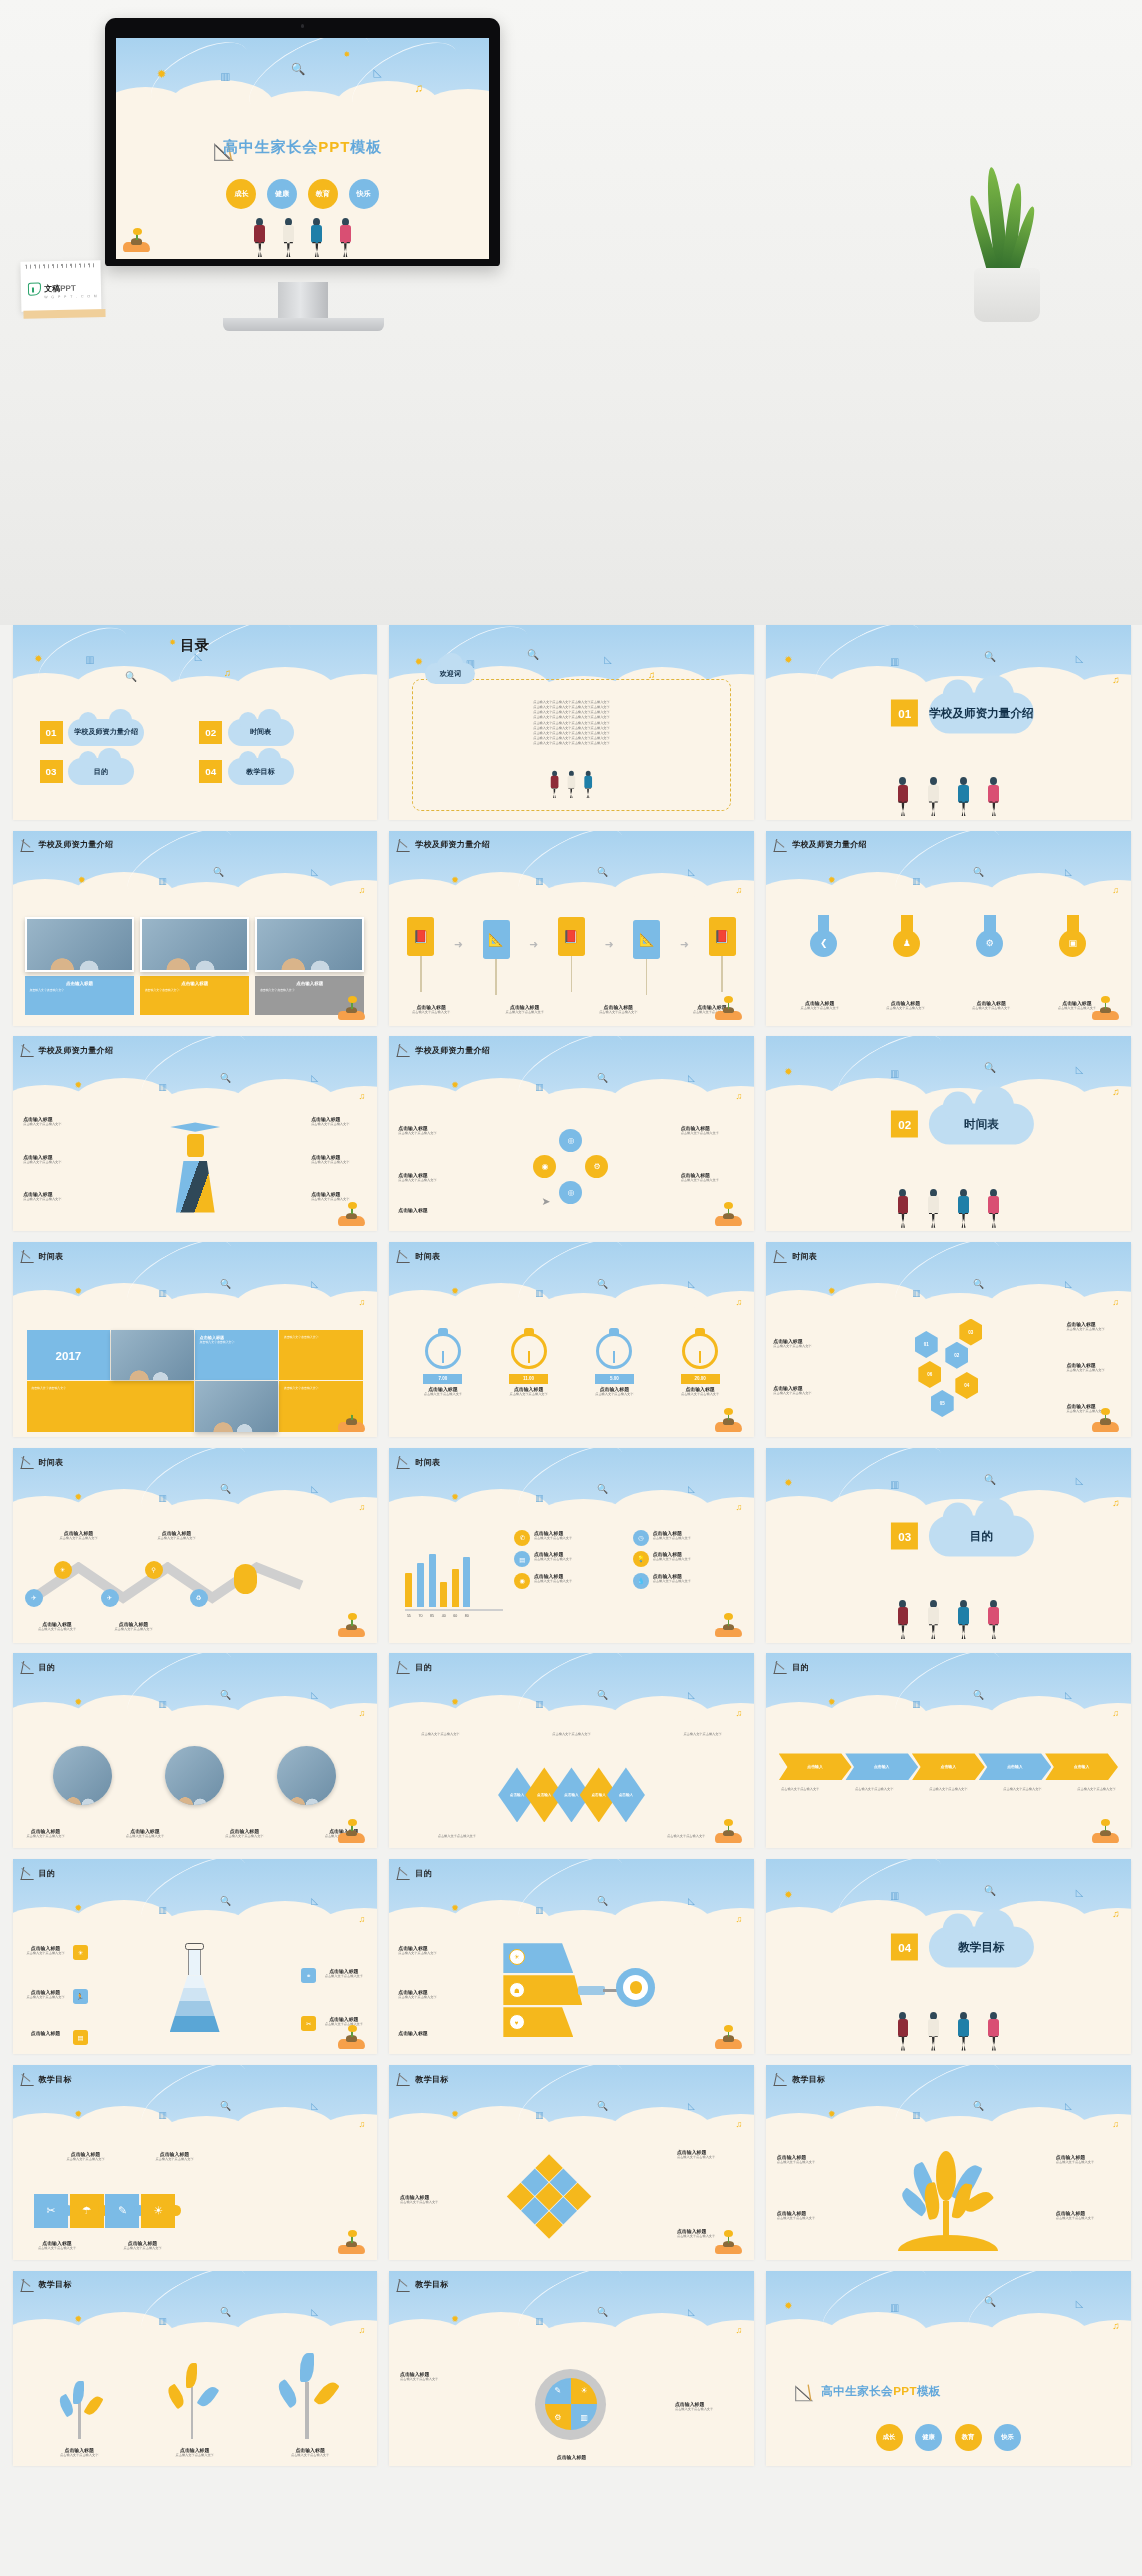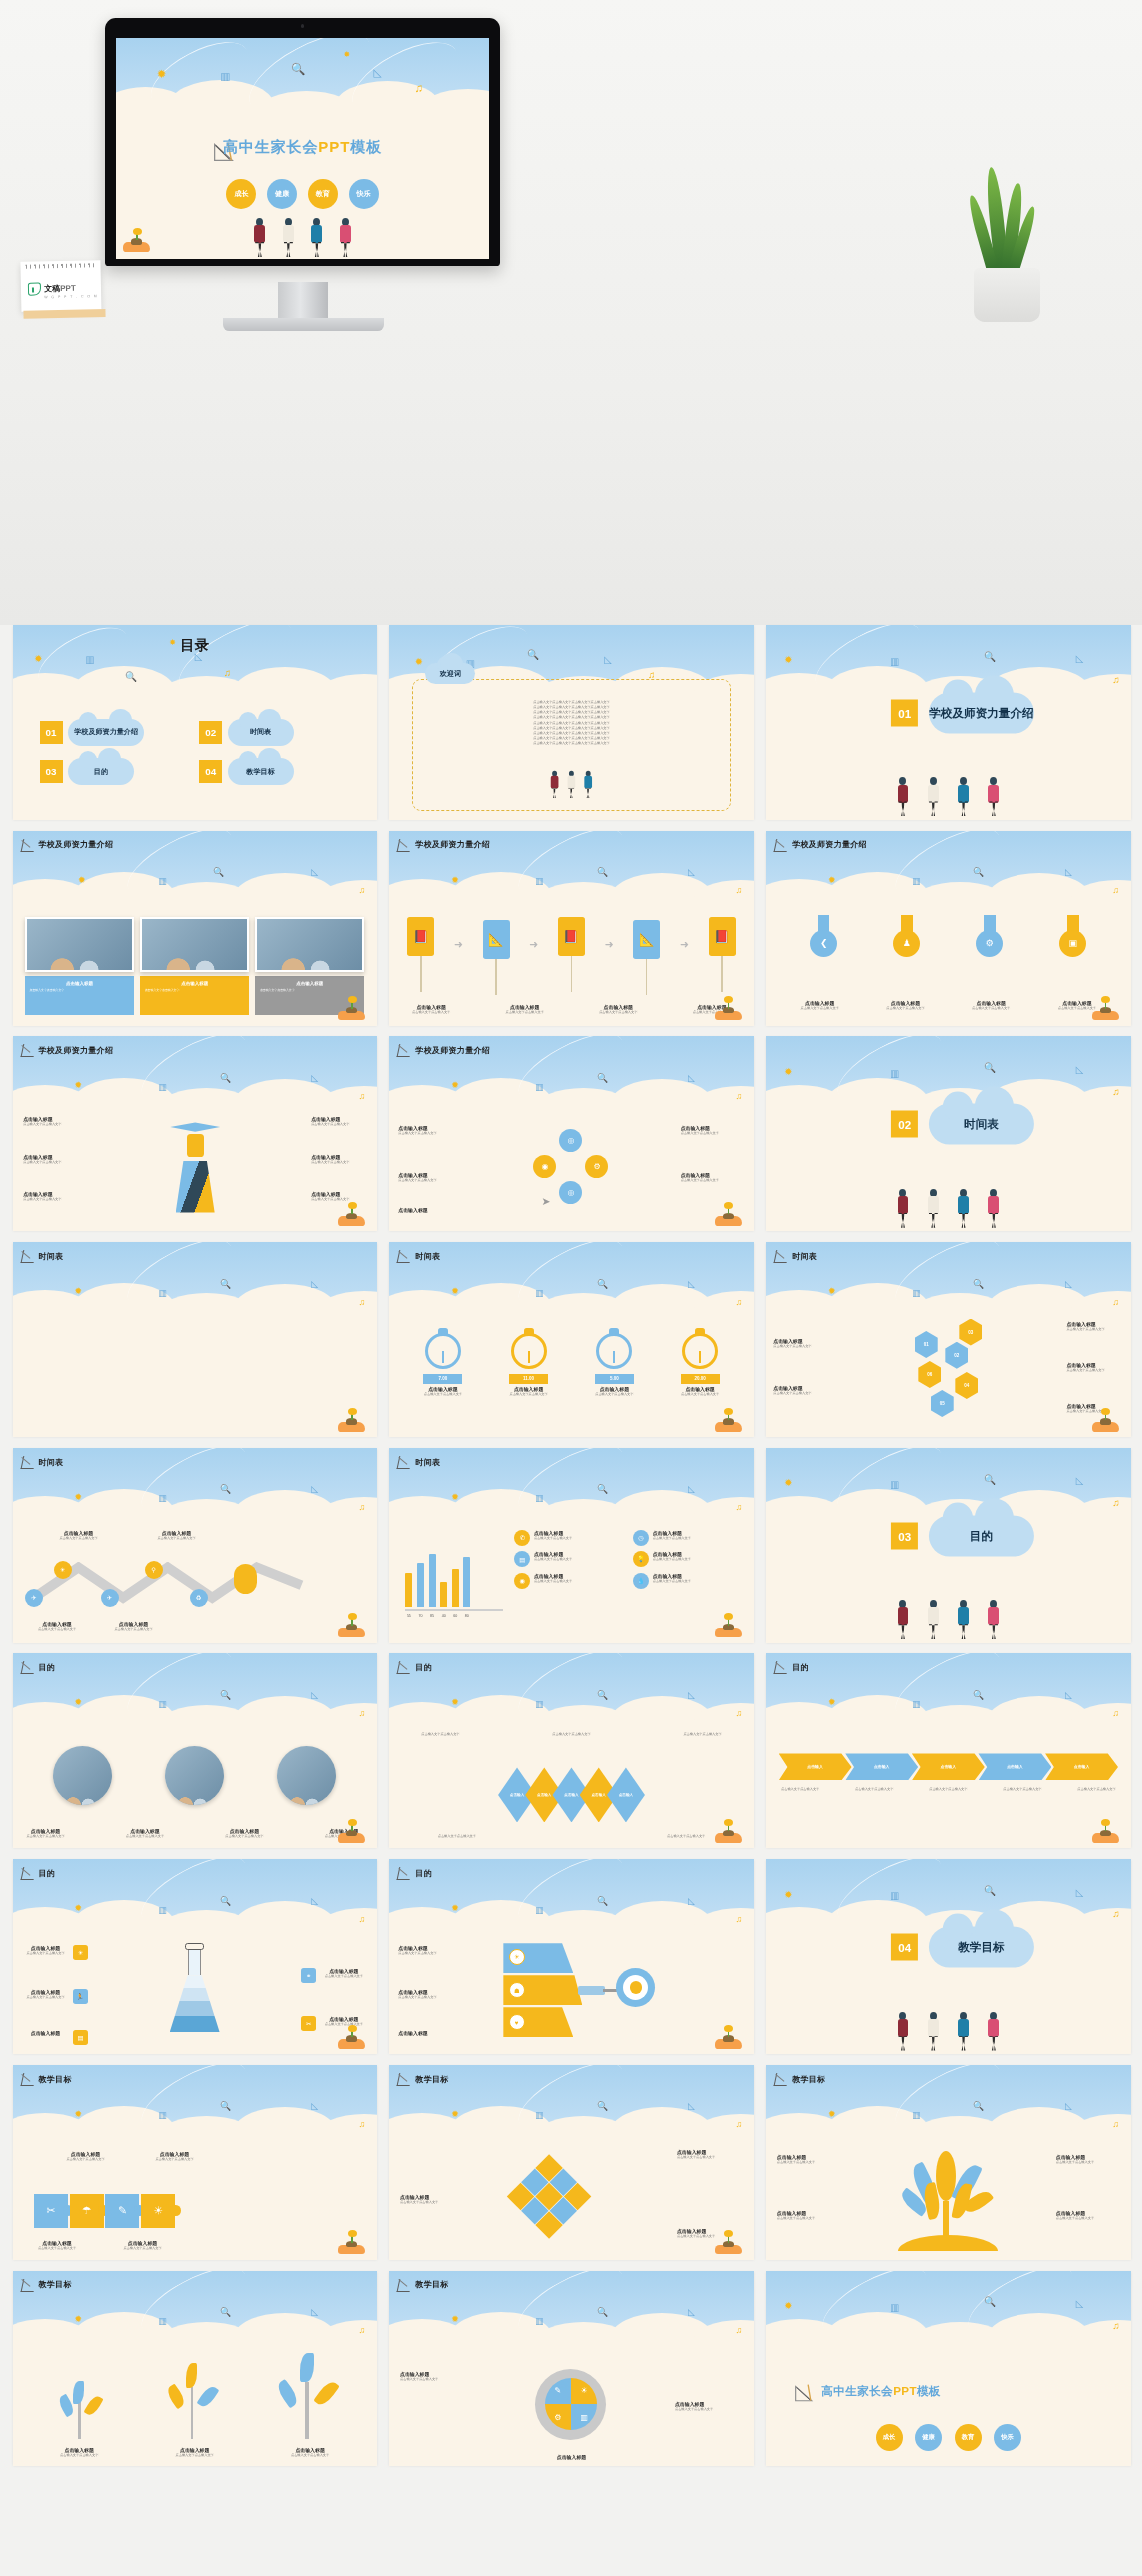--- a/index.html
+++ b/index.html
@@ -840,20 +840,38 @@
       <span class="cb-icon sun" style="left:17%;top:50%;font-size:9px">✹</span>
       <span class="cb-icon blue" style="left:40%;top:52%;font-size:9px">▥</span>
       <span class="cb-icon sun" style="left:57%;top:42%;font-size:9px">🔍</span>
       <span class="cb-icon blue" style="left:82%;top:42%;font-size:9px">◺</span>
       <span class="cb-icon sun" style="left:95%;top:62%;font-size:9px">♫</span>
     </div>
     <div class="slide-title-bar">
         <span class="tri"></span>
         <span class="label">时间表</span>
       </div>
+    <div style="position:absolute;left:14.3px;top:88px;right:14.3px;bottom:5.4px;display:grid;grid-template-columns:1fr 1fr 1fr 1fr;grid-template-rows:1fr 1fr;gap:0.9px">
+      <div style="background:#7bbbe6;display:flex;align-items:center;justify-content:center;color:#fff;font-size:11.6px;font-weight:bold">2017</div>
+      <div class="photo" style="border:0"></div>
+      <div style="background:#7bbbe6;padding:4.5px;color:#fff">
+          <div style="font-size:4.1px;font-weight:bold">点击输入标题</div>
+          <div style="font-size:2.9px;line-height:1.6">点击输入文字点击输入文字</div>
+        </div>
+      <div style="background:#f5b81c;padding:4.5px;color:#fff">
+          <div style="font-size:2.9px;line-height:1.7">点击输入文字点击输入文字</div>
+        </div>
+      <div style="background:#f5b81c;padding:4.5px;color:#fff;grid-column:span 2">
+          <div style="font-size:2.9px;line-height:1.7">点击输入文字点击输入文字</div>
+        </div>
+      <div class="photo" style="border:0"></div>
+      <div style="background:#f5b81c;padding:4.5px;color:#fff">
+          <div style="font-size:2.9px;line-height:1.7">点击输入文字点击输入文字</div>
+        </div>
+    </div>
     <div class="sprout">
         <div class="hand"></div>
         <div class="soil"></div>
         <div class="stem"></div>
         <div class="fl"></div>
       </div>
   </div>
 
   <div class="slide">
     <div class="cloudband">

